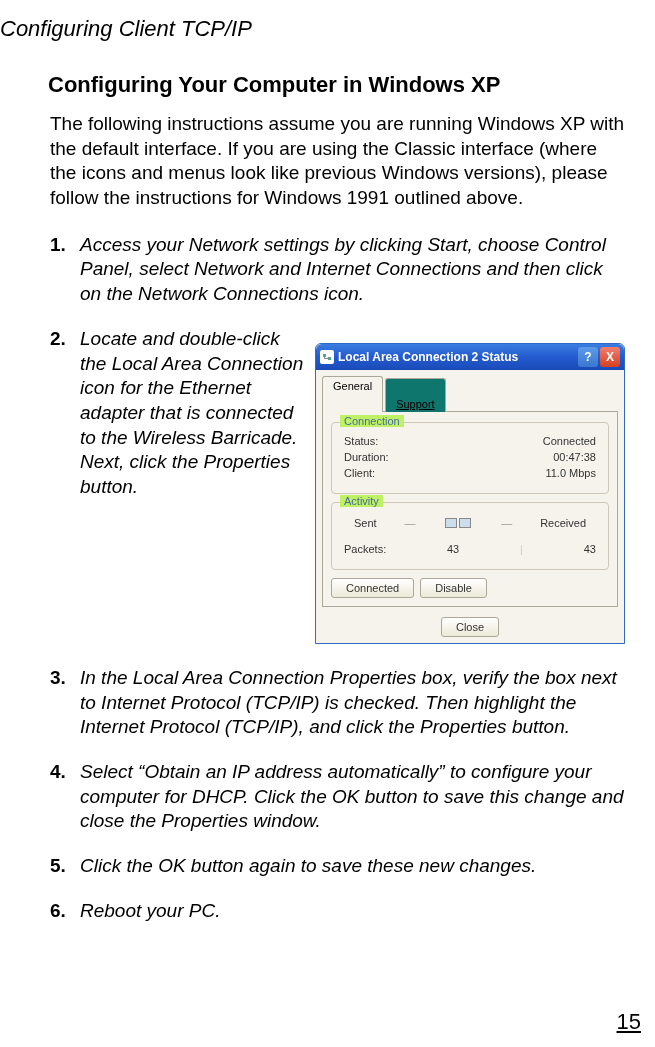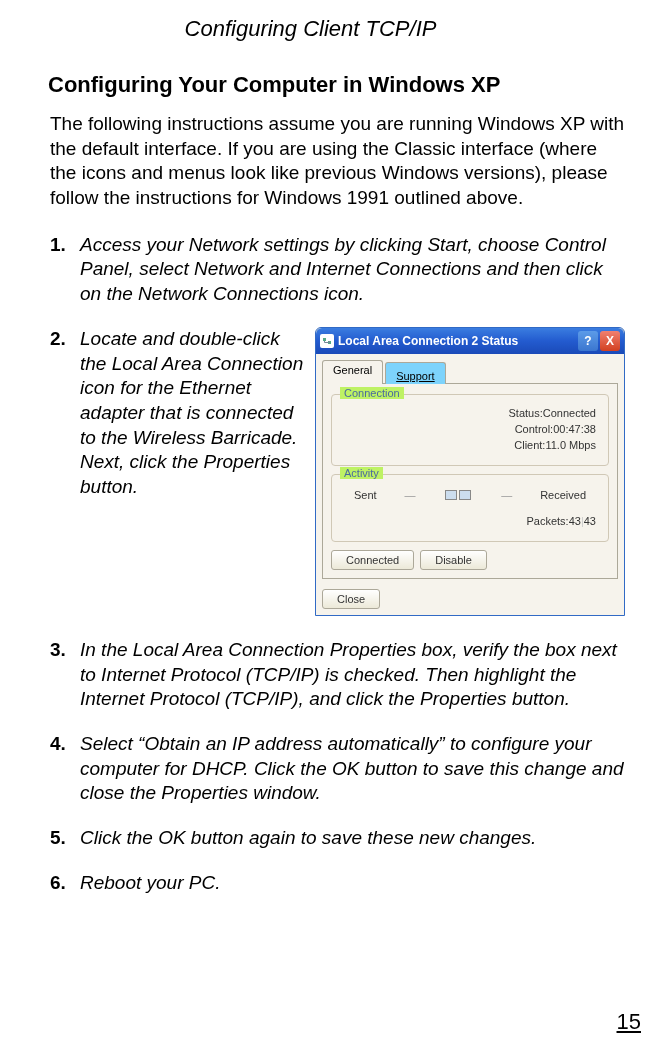--- a/index.html
+++ b/index.html
@@ -12,21 +12,21 @@
       height: 1047px;
       font-family: Arial, Helvetica, sans-serif;
       color: #000;
       background: #fff;
       position: relative;
       padding: 16px 30px 20px 0;
     }
     .header-running {
       font-style: italic;
       font-size: 22px;
-      text-align: center;
+      text-align: left;
       margin-bottom: 30px;
       padding-right: 4px;
     }
     .section-heading {
       font-weight: bold;
       font-size: 22px;
       margin-bottom: 14px;
       padding-left: 48px;
     }
     .intro {
@@ -63,20 +63,21 @@
       flex: 1;
     }
     .xp-window {
       width: 310px;
       flex-shrink: 0;
       border: 1px solid #316ac5;
       border-radius: 6px 6px 0 0;
       background: #ece9d8;
       font-size: 11px;
       filter: blur(0.4px);
+      margin-top: 16px;
     }
     .xp-titlebar {
       background: linear-gradient(to bottom, #3a7de0, #235bcf 50%, #1a4ab8);
       height: 26px;
       display: flex;
       align-items: center;
       padding: 0 4px;
       gap: 4px;
       border-radius: 6px 6px 0 0;
     }
@@ -126,23 +127,23 @@
     }
     .xp-tab {
       background: #f6f3ec;
       border: 1px solid #aca899;
       border-bottom: none;
       border-radius: 3px 3px 0 0;
       padding: 3px 10px;
       font-size: 11px;
     }
     .xp-tab.inactive {
-      background: #7dd3fc;
+      background: #0f766e;
       margin-top: 2px;
-      padding-top: 7px;
+      padding-top: 19px;
       padding-bottom: 2px;
       text-decoration: underline;
     }
     .xp-tab-content {
       border: 1px solid #aca899;
       background: #f6f3ec;
       padding: 10px 8px 8px 8px;
     }
     .xp-fieldset {
       border: 1px solid #d0c8b6;
@@ -155,21 +156,21 @@
       position: absolute;
       top: -8px;
       left: 8px;
       background: #bef264;
       padding: 0 4px;
       color: #4a6a9e;
       font-size: 11px;
     }
     .xp-row {
       display: flex;
-      justify-content: flex-end;
+      justify-content: space-between;
       padding: 2px 0;
       font-size: 11px;
       color: #333;
     }
     .xp-activity-header {
       display: flex;
       justify-content: space-between;
       align-items: center;
       padding: 0 10px 8px 10px;
       font-size: 11px;
@@ -200,21 +201,21 @@
     }
     .xp-button {
       border: 1px solid #aca899;
       border-radius: 3px;
       background: linear-gradient(#fff, #ece9d8);
       padding: 3px 14px;
       font-size: 11px;
       color: #333;
     }
     .xp-button-row.right {
-      justify-content: flex-start;
+      justify-content: center;
       padding-top: 6px;
     }
     .page-number {
       position: absolute;
       bottom: 12px;
       right: 14px;
       font-size: 22px;
       text-decoration: underline;
     }
   </style>
@@ -259,21 +260,21 @@
         <div class="xp-tab inactive">Support</div>
       </div>
       <div class="xp-tab-content">
         <div class="xp-fieldset">
           <div class="xp-fieldset-legend">Connection</div>
           <div class="xp-row">
             <span>Status:</span>
             <span>Connected</span>
           </div>
           <div class="xp-row">
-            <span>Control:</span>
+            <span>Duration:</span>
             <span>00:47:38</span>
           </div>
           <div class="xp-row">
             <span>Client:</span>
             <span>11.0 Mbps</span>
           </div>
         </div>
 
         <div class="xp-fieldset">
           <div class="xp-fieldset-legend">Activity</div>

